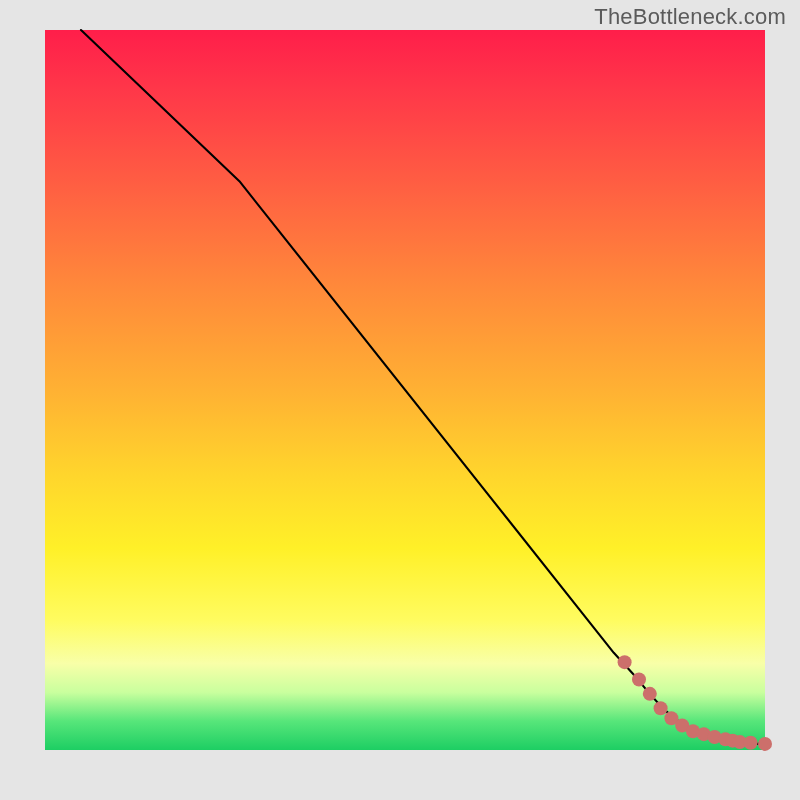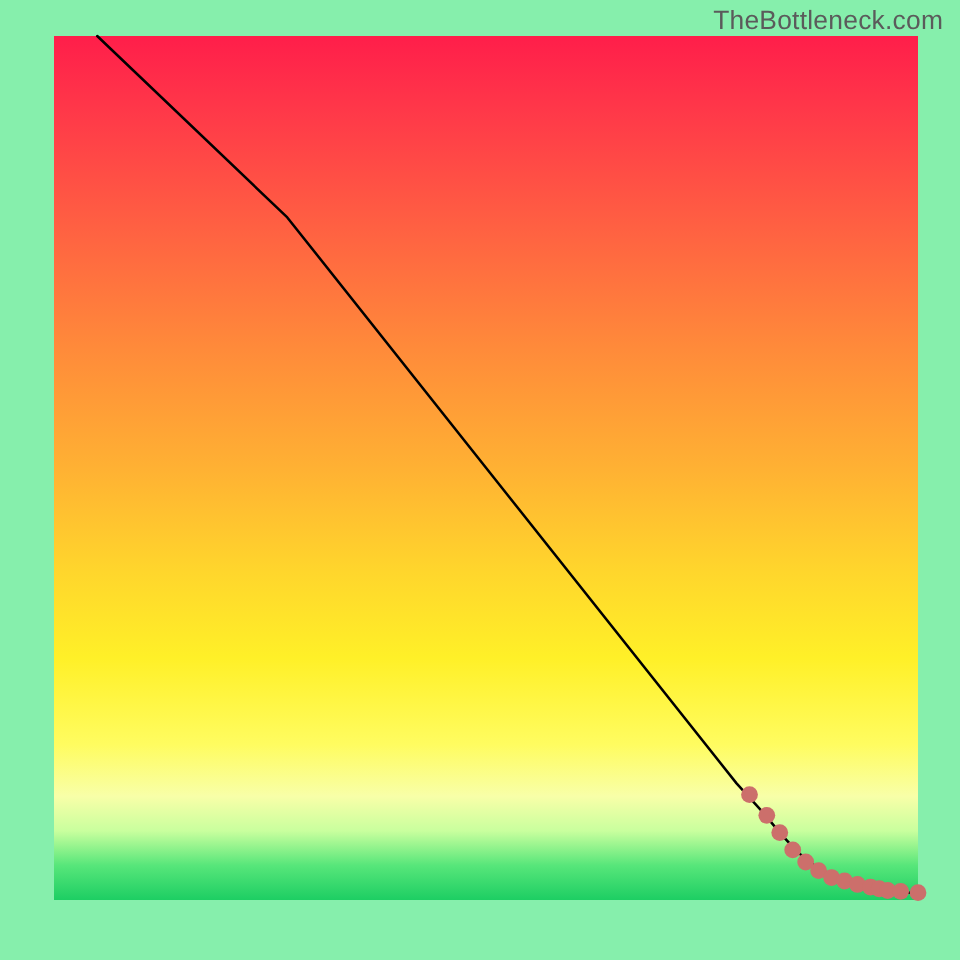--- a/index.html
+++ b/index.html
@@ -8,21 +8,21 @@
     width: 800px;
     height: 800px;
     background: #000;
     font-family: Arial, Helvetica, sans-serif;
     overflow: hidden;
   }
   .frame {
     position: relative;
     width: 800px;
     height: 800px;
-    background: #86efac;
+    background: #e5e5e5;
   }
   .watermark {
     position: absolute;
     top: 4px;
     right: 14px;
     color: #5b5b5b;
     font-size: 22px;
     letter-spacing: 0.2px;
     font-weight: 500;
   }

